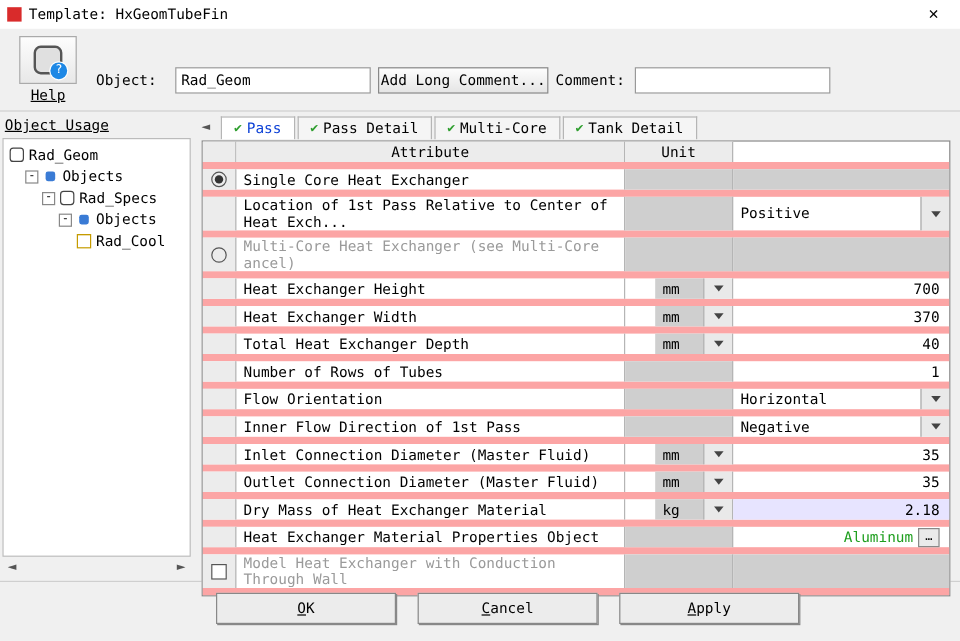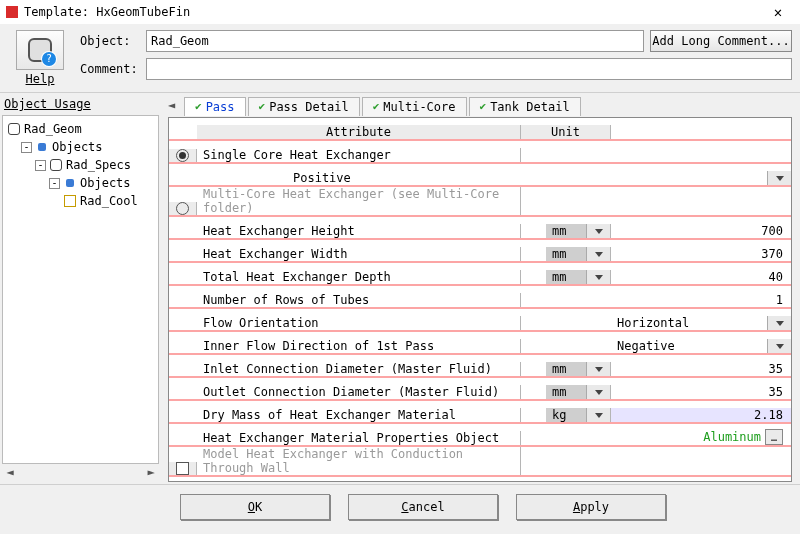--- a/index.html
+++ b/index.html
@@ -10,21 +10,21 @@
   .titlebar .title { flex: 1; }
   .titlebar .close { width: 44px; height: 24px; text-align: center; line-height: 24px; font-size: 14px; }
 
   .toprow { display: flex; height: 66px; padding: 4px 8px 0 8px; gap: 8px; }
   .helpblock { width: 64px; display: flex; flex-direction: column; align-items: center; gap: 2px; padding-top: 2px; }
   .helpicon-wrap { width: 48px; height: 40px; border: 1px solid #aaa; background: linear-gradient(#fdfdfd,#e8e8e8); display: flex; align-items: center; justify-content: center; position: relative; }
   .helpicon { width: 24px; height: 24px; border: 2px solid #555; border-radius: 6px; background: #e0e0e0; position: relative; }
   .helpicon::after { content: "?"; position: absolute; right: -6px; bottom: -6px; width: 14px; height: 14px; border-radius: 50%; background: #1e88e5; color: #fff; font-size: 10px; text-align: center; line-height: 14px; box-shadow: 0 0 0 1px #fff; }
   .helplabel { text-decoration: underline; }
 
-  .formblock { flex: 1; display: flex; flex-direction: column; gap: 6px; padding-top: 2px; }
+  .formblock { flex: 1; display: flex; flex-direction: row; gap: 6px; padding-top: 2px; margin-top: 14px; }
   .formrow { display: flex; align-items: center; gap: 6px; }
   .formrow label { width: 60px; }
   .formrow input.obj { flex: 1; height: 22px; border: 1px solid #999; background: #fff; padding: 0 4px; font-family: inherit; }
   .formrow button.longcom { width: 142px; height: 22px; border: 1px solid #888; background: linear-gradient(#fdfdfd,#e5e5e5); font-family: inherit; }
   .formrow input.comment { flex: 1; height: 22px; border: 1px solid #999; background: #fff; padding: 0 4px; }
 
   .midarea { display: flex; height: 387px; }
 
   .treepane { width: 161px; display: flex; flex-direction: column; }
   .treehdr { height: 20px; padding: 2px 4px; text-decoration: underline; }
@@ -48,21 +48,21 @@
   .mainpane { flex: 1; display: flex; flex-direction: column; padding: 0 8px 0 4px; }
   .mainpane .collapse { width: 14px; height: 16px; color: #555; }
 
   .tabs { display: flex; align-items: center; gap: 2px; height: 22px; padding-left: 2px; }
   .tab { display: flex; align-items: center; gap: 4px; padding: 2px 10px; border: 1px solid #b5b5b5; border-bottom: none; background: #f5f5f5; }
   .tab.active { background: #fff; font-weight: normal; }
   .tab.active .tablabel { color: #0a3fd6; }
   .chk { color: #2e9e2e; font-weight: bold; font-size: 11px; }
 
   .grid { flex: 1; border: 1px solid #888; background: #fff; display: flex; flex-direction: column; }
-  .grid-row { display: flex; border-bottom: 2px solid #fca5a5; min-height: 23px; align-items: flex-end; }
+  .grid-row { display: flex; border-bottom: 6px solid #fca5a5; min-height: 23px; }
   .grid-row.header .cell { background: #ececec; justify-content: center; font-weight: normal; }
   .cell { border-right: 1px solid #b5b5b5; display: flex; align-items: center; padding: 0 6px; }
   .cell.c0 { width: 28px; padding: 0; justify-content: center; background: #ececec; }
   .cell.c1 { width: 324px; }
   .cell.c2 { width: 90px; padding: 0; }
   .cell.c3 { flex: 1; border-right: none; justify-content: flex-end; padding-right: 8px; }
 
   .cell.c1.disabled { color: #9a9a9a; }
 
   .radio { width: 13px; height: 13px; border: 1px solid #555; border-radius: 50%; display: inline-flex; align-items: center; justify-content: center; }
@@ -200,33 +200,34 @@
         <div class="grid-row">
           <div class="cell c0">
             <span class="radio on"></span>
           </div>
           <div class="cell c1">Single Core Heat Exchanger</div>
           <div class="cell c2 shade"></div>
           <div class="cell c3 shade"></div>
         </div>
         <div class="grid-row">
           <div class="cell c0"></div>
+          <div class="cell c1">Location of 1st Pass Relative to Center of Heat Exch...</div>
           <div class="cell c2 shade"></div>
           <div class="cell c3" style="padding: 0px;">
             <div class="valdrop">
               <div class="vval">Positive</div>
               <div class="vdrop"></div>
             </div>
           </div>
         </div>
         <div class="grid-row">
           <div class="cell c0">
             <span class="radio"></span>
           </div>
-          <div class="cell c1 disabled">Multi-Core Heat Exchanger (see Multi-Core folder)</div>
+          <div class="cell c1 disabled">Multi-Core Heat Exchanger (see Multi-Core ancel)</div>
           <div class="cell c2 shade"></div>
           <div class="cell c3 shade"></div>
         </div>
         <div class="grid-row">
           <div class="cell c0"></div>
           <div class="cell c1">Heat Exchanger Height</div>
           <div class="cell c2">
             <div class="unitsel">
               <div class="uval">mm</div>
               <div class="udrop"></div>

